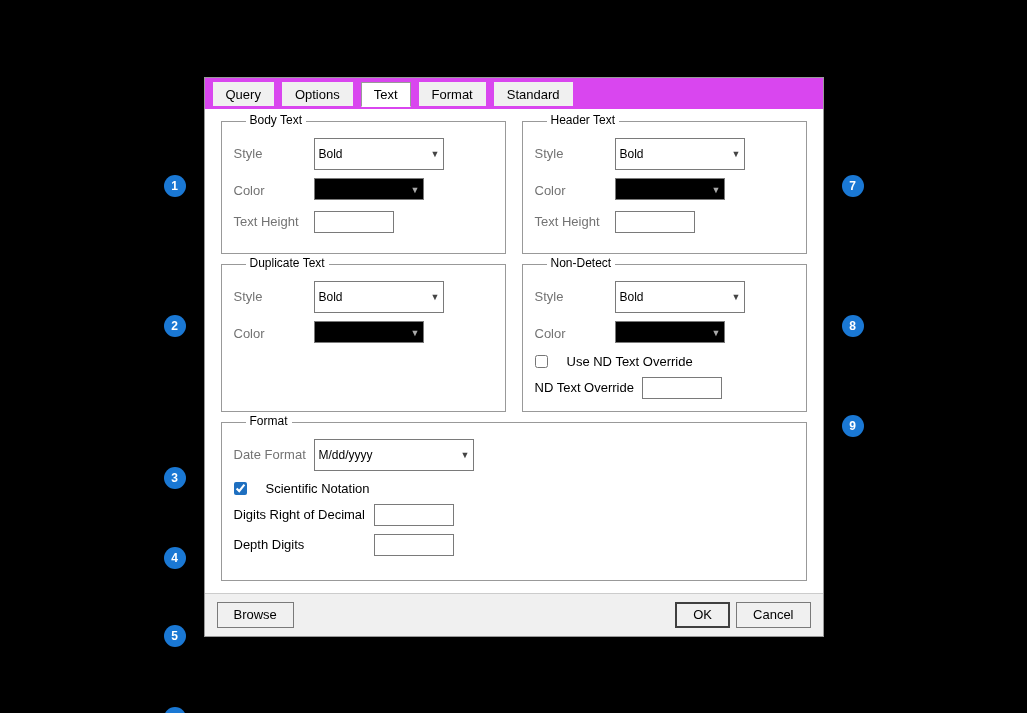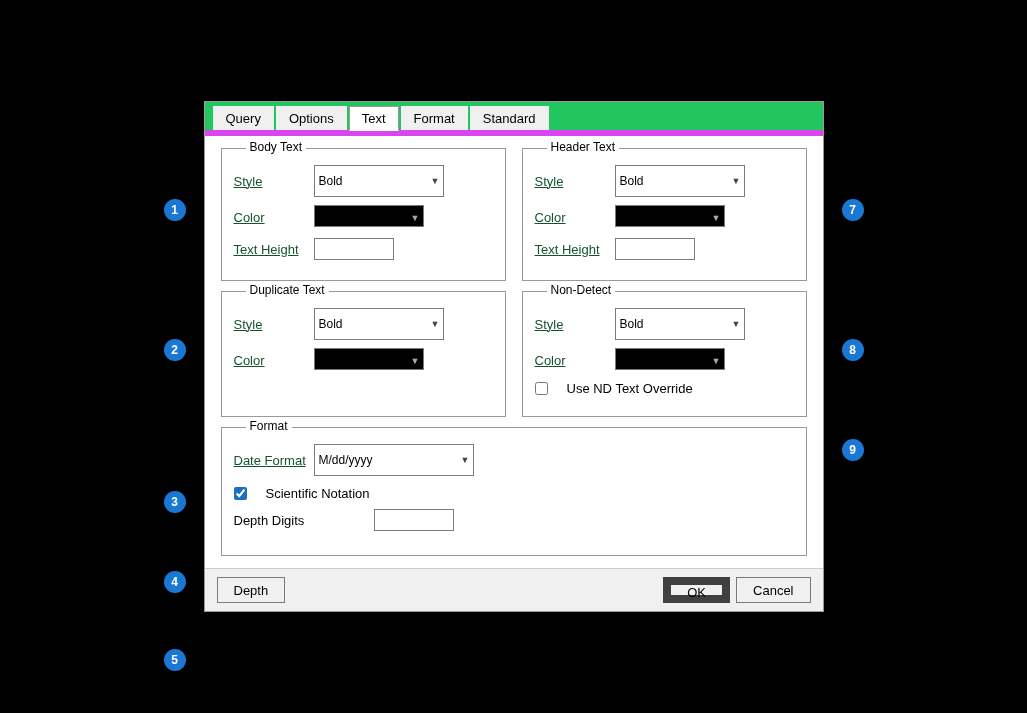--- a/index.html
+++ b/index.html
@@ -59,25 +59,25 @@
       background: none;
       border: none;
       cursor: pointer;
       font-size: 14px;
       color: #444;
       padding: 0 4px;
       line-height: 1;
     }
 
     .tab-bar {
-      background: #22c55e;
-      display: flex;
-      border-bottom: 6px solid #d946ef;
+      background: #d946ef;
+      display: flex;
+      border-bottom: 3px solid #d946ef;
       padding: 4px 8px 0;
-      gap: 2px;
+      gap: 8px;
     }
 
     .tab {
       padding: 4px 12px;
       cursor: pointer;
       border: 1px solid transparent;
       border-bottom: none;
       background: #f0f0f0;
       font-size: 13px;
     }
@@ -122,22 +122,21 @@
     .field-row {
       display: flex;
       align-items: center;
       margin-bottom: 8px;
       margin-top: 6px;
     }
 
     .field-label {
       width: 80px;
       font-size: 13px;
-      color: #14532d;
-      text-decoration: underline;
+      color: #737373;
     }
 
     .field-label-wide {
       width: 140px;
       font-size: 13px;
       color: #000;
     }
 
     select.styled {
       height: 32px;
@@ -271,21 +270,21 @@
     .btn {
       height: 26px;
       padding: 0 16px;
       border: 1px solid #7a7a7a;
       background: #f0f0f0;
       cursor: pointer;
       font-size: 13px;
     }
 
     .btn-ok {
-      border: 8px solid #404040;
+      border: 2px solid #404040;
       background: #f0f0f0;
     }
 
     .outer-wrapper {
       position: relative;
     }
 
     .style-select {
       width: 130px;
     }
@@ -425,20 +424,24 @@
             <div class="color-select-wrapper">
               <div class="color-box"></div>
             </div>
           </div>
 
           <div class="checkbox-row">
             <input type="checkbox" id="nd-chk" style="">
             <label for="nd-chk">Use ND Text Override</label>
           </div>
 
+          <div class="nd-text-row">
+            <span class="nd-label">ND Text Override</span>
+            <input type="text" class="text-input" style="width: 80px;">
+          </div>
         </div>
 
       </div>
 
       <div class="format-panel">
         <span class="panel-title">Format</span>
 
         <div class="field-row">
           <span class="field-label">Date Format</span>
           <div class="select-wrapper">
@@ -449,32 +452,36 @@
               <option>dd/MM/yyyy</option>
             </select>
           </div>
         </div>
 
         <div class="checkbox-row" style="margin-top:10px;">
           <input type="checkbox" id="sci-chk" checked="" style="">
           <label for="sci-chk">Scientific Notation</label>
         </div>
 
+        <div class="field-row">
+          <span class="field-label-wide">Digits Right of Decimal</span>
+          <input type="text" class="text-input" style="width: 80px;">
+        </div>
 
         <div class="field-row">
           <span class="field-label-wide">Depth Digits</span>
           <input type="text" class="text-input" style="width: 80px;">
         </div>
 
       </div>
 
     </div>
 
     <div class="footer">
-      <button class="btn">Depth</button>
+      <button class="btn">Browse</button>
       <div class="footer-right">
         <button class="btn btn-ok">OK</button>
         <button class="btn">Cancel</button>
       </div>
     </div>
 
   </div>
 </div>
 
 </body></html>

